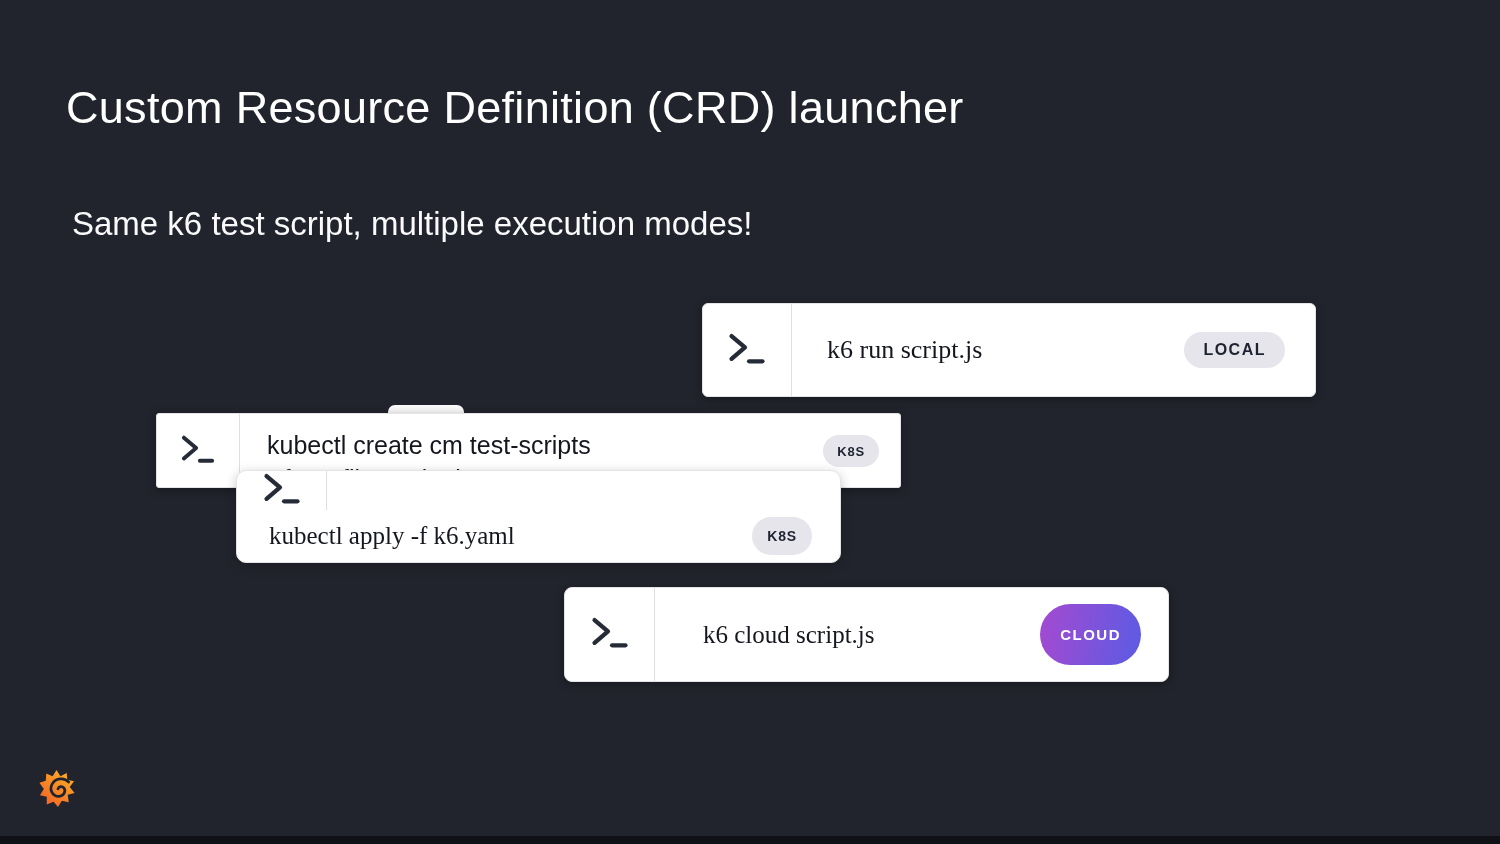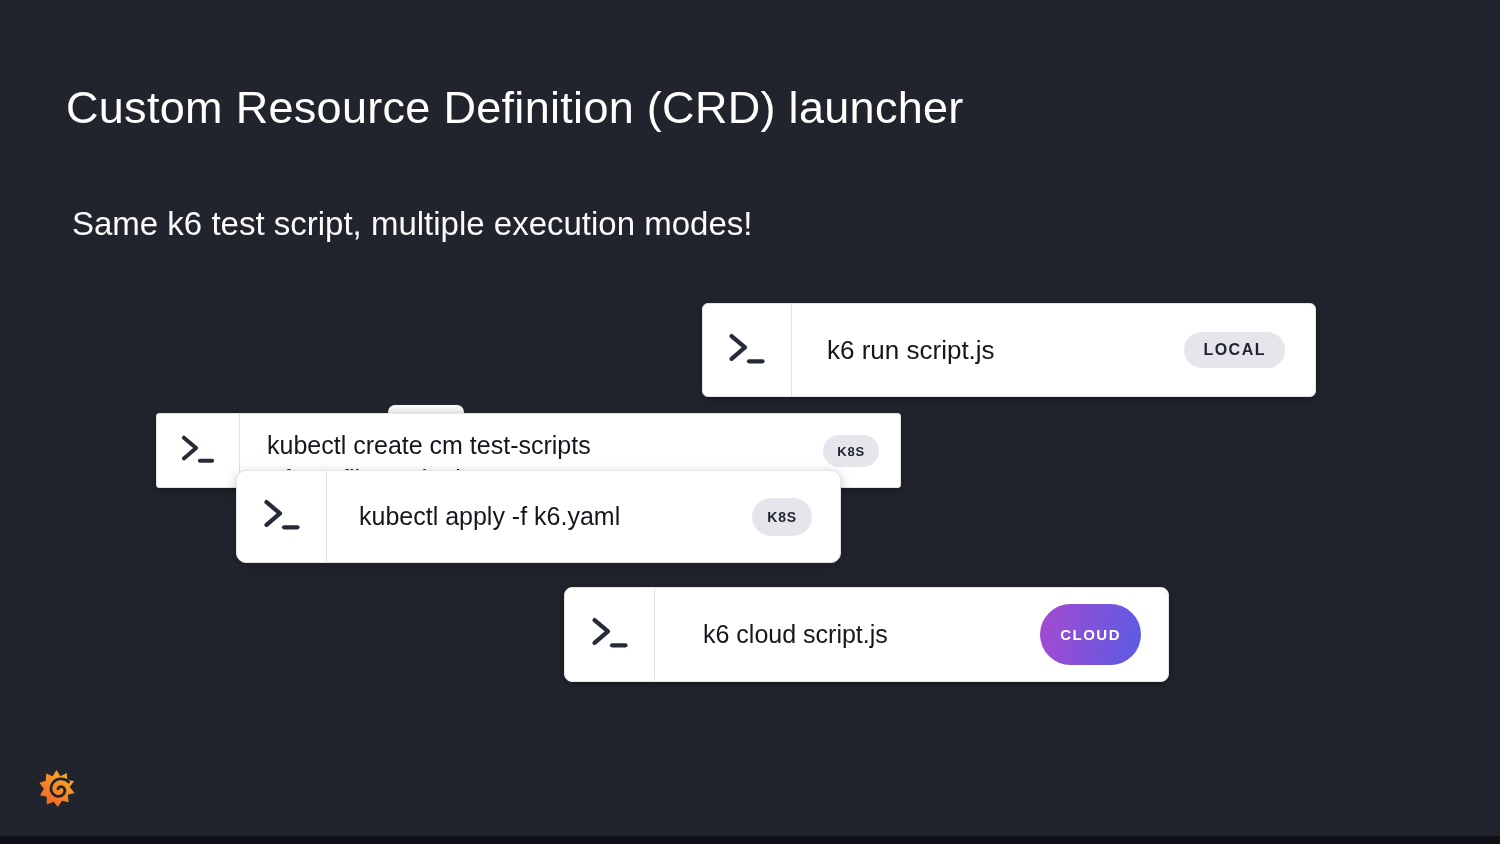--- a/index.html
+++ b/index.html
@@ -49,21 +49,21 @@
     border-right: 1px solid #dedee4;
     flex: 0 0 auto;
   }
   .card-body {
     position: relative;
     flex: 1 1 auto;
     display: flex;
     align-items: center;
   }
   .cmd {
-    font-family: Liberation Sans, sans-serif;
+    font-family: Liberation Serif, serif;
     color: #15171f;
     white-space: nowrap;
   }
   .badge {
     display: inline-flex;
     align-items: center;
     justify-content: center;
     border-radius: 999px;
     font-weight: 700;
     letter-spacing: 1.5px;
@@ -104,21 +104,21 @@
     font-family: "Liberation Sans", sans-serif;
     font-size: 25px; color: #15171f; white-space: nowrap;
   }
   .card-k8s-create .badge {
     position: absolute; right: 21px; top: 21px;
     height: 32px; padding: 0 14px; font-size: 13px; letter-spacing: 0.8px;
   }
 
   
   .card-k8s-apply { left: 236px; top: 470px; width: 603px; height: 91px; border-radius: 10px;
-    box-shadow: 0 3px 12px rgba(0,0,0,0.22); }
+    box-shadow: 0 3px 12px rgba(0,0,0,0.22); flex-direction: column; }
   .card-k8s-apply .icon-section { width: 89px; }
   .card-k8s-apply .cmd { font-size: 25px; margin-left: 32px; }
   .card-k8s-apply .badge { margin-right: 28px; height: 38px; padding: 0 15px; font-size: 14px; letter-spacing: 0.8px; }
   .card-k8s-apply .card-body { justify-content: space-between; }
 
   
   .card-cloud { left: 564px; top: 587px; width: 603px; height: 93px; border-radius: 8px; }
   .card-cloud .icon-section { width: 89px; }
   .card-cloud .cmd { font-size: 25px; margin-left: 48px; }
   .card-cloud .badge { margin-right: 27px; height: 37px; padding: 12px 20px; font-size: 15px; }

